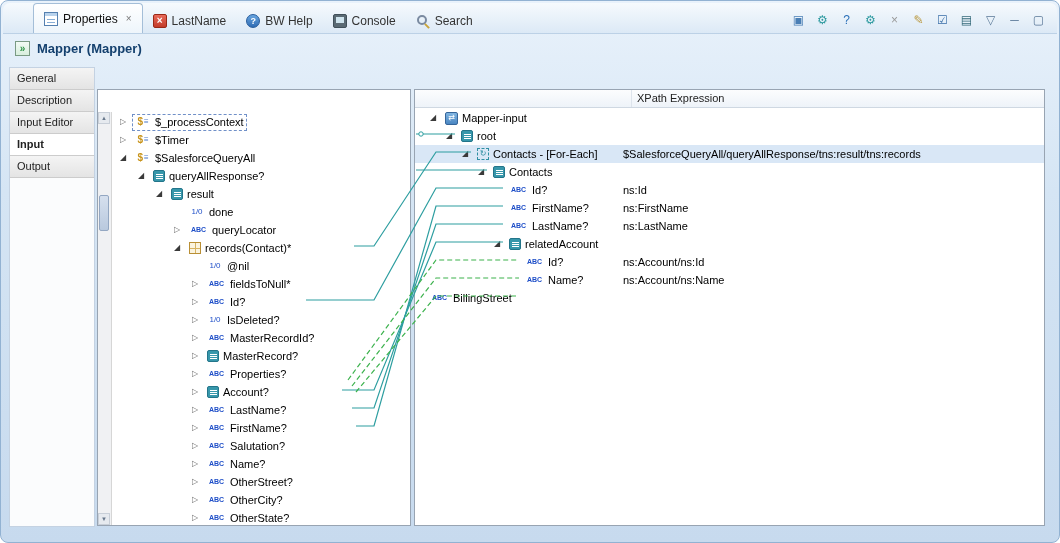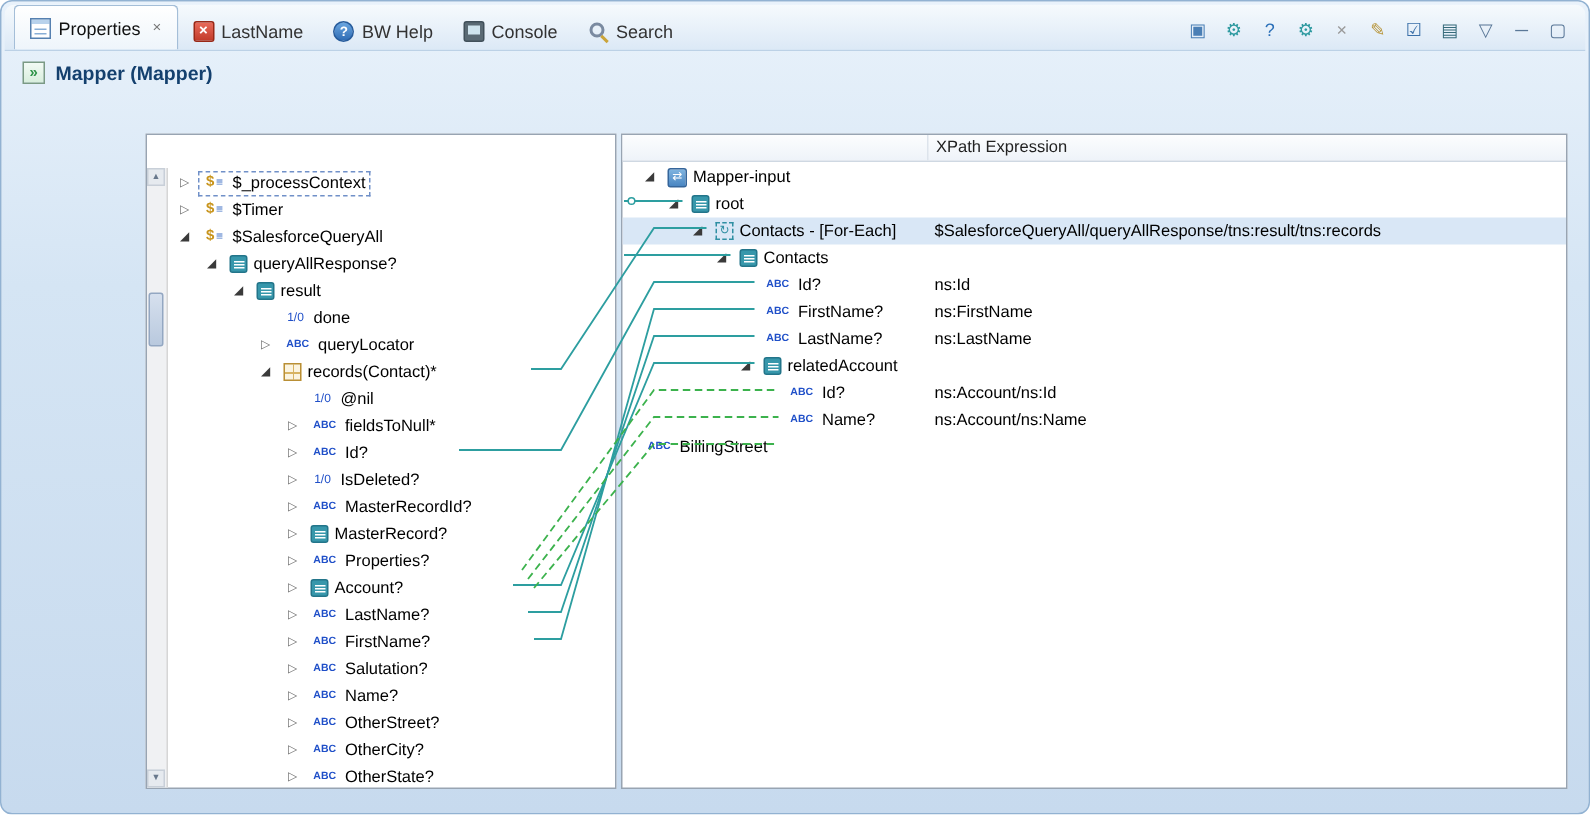--- a/index.html
+++ b/index.html
@@ -8,21 +8,21 @@
   .frame{position:absolute;inset:0;border-radius:8px;box-sizing:border-box;
          background:linear-gradient(180deg,#e9f2fb 0%,#d5e5f4 35%,#c7daee 100%);
          border:1px solid #92b2d2;}
   
   .tabbar{position:absolute;left:2px;top:2px;right:2px;height:31px;display:flex;
           align-items:flex-end;padding:0 6px;border-radius:7px 7px 0 0;
           background:linear-gradient(#f6fafd,#dcE9f6);border-bottom:1px solid #bcd1e6;box-sizing:border-box;}
   .tab{display:inline-flex;align-items:center;gap:5px;height:24px;padding:0 10px;
        font-size:12px;color:#333;position:relative;}
   .tab.active{height:29px;background:linear-gradient(#ffffff,#eef5fb);
-       border:1px solid #a4bed8;border-bottom:none;border-radius:4px 4px 0 0;color:#111;}
+       border:1px solid #a4bed8;border-bottom:none;border-radius:4px 4px 0 0;color:#111;margin-left:24px;}
   .tabclose{font-size:10px;color:#777;margin-left:3px;}
   .tabic{width:14px;height:14px;display:inline-block;position:relative;flex:none;box-sizing:border-box;}
   .properties-icon{background-color:#fff;border:1px solid #5580b0;
        background-image:linear-gradient(#b8d2ec,#b8d2ec),linear-gradient(#88aed6,#88aed6),linear-gradient(#88aed6,#88aed6);
        background-size:12px 3px,8px 1px,8px 1px;background-position:0 0,2px 6px,2px 9px;background-repeat:no-repeat;}
   .problems-icon{background:linear-gradient(#e86a5a,#c23b2a);border:1px solid #992817;border-radius:2px;}
   .problems-icon::after{content:"×";position:absolute;inset:0;color:#fff;font-size:10px;font-weight:bold;
        display:flex;align-items:center;justify-content:center;line-height:1;}
   .help-icon{background:linear-gradient(#6aa6e0,#2f6cb4);border-radius:50%;border:1px solid #275c9c;}
   .help-icon::after{content:"?";position:absolute;inset:0;color:#fff;font-size:9px;font-weight:bold;
@@ -84,21 +84,21 @@
       background-image:linear-gradient(90deg,transparent 0 5px,#d7b362 5px 6px,transparent 6px),
                        linear-gradient(180deg,transparent 0 5px,#d7b362 5px 6px,transparent 6px);}
   .ic-foreach{width:12px;height:12px;border:1px dashed #2f8fa3;box-sizing:border-box;color:#2f8fa3;font-size:8px;}
   .ic-mapper{width:13px;height:13px;border:1px solid #35659a;border-radius:2px;box-sizing:border-box;
       background:linear-gradient(#7fb4e0,#4a86c2);color:#fff;font-size:8px;}
   
   .tgtpanel{position:absolute;left:413px;top:88px;right:14px;bottom:16px;background:#fff;
             border:1px solid #98a4b2;box-sizing:border-box;}
   .tgthead{height:18px;background:linear-gradient(#fcfdfe,#eef3f9);border-bottom:1px solid #cfd8e2;
            font-size:11px;color:#222;position:relative;box-sizing:border-box;}
-  .xpath-h{position:absolute;left:203px;top:0;line-height:17px;border-left:1px solid #dde4ec;padding-left:5px;}
+  .xpath-h{position:absolute;left:216px;top:0;line-height:17px;border-left:1px solid #dde4ec;padding-left:5px;}
   .tgttree{position:absolute;left:0;top:19px;right:0;bottom:0;overflow:hidden;}
   .trow2{height:18px;line-height:18px;white-space:nowrap;display:flex;align-items:center;
          font-size:11px;color:#000;position:relative;box-sizing:border-box;}
   .trow2.hl{background:#d9e7f6;}
   .xpath-cell{position:absolute;left:203px;padding-left:5px;top:0;line-height:18px;font-size:11px;color:#000;text-align:right;}
   
   .overlay{position:absolute;inset:0;pointer-events:none;z-index:60;}
 </style>
 </head>
 <body>
@@ -140,20 +140,27 @@
         <span class="tbicon" style="color: rgb(90, 120, 152);">─</span>
         <span class="tbicon" style="color: rgb(90, 120, 152);">▢</span>
       </div>
     </div>
 
   <div class="viewheader">
     <span class="mapper-glyph">»</span>
     <span class="viewtitle">Mapper (Mapper)</span>
   </div>
 
+  <div class="sidebar">
+      <div class="sbitem">General</div>
+      <div class="sbitem">Description</div>
+      <div class="sbitem">Input Editor</div>
+      <div class="sbitem active">Input</div>
+      <div class="sbitem">Output</div>
+    </div>
 
   <div class="srcpanel">
     <div class="srcscroll">
       <div class="scArrow up">▲</div>
       <div class="scThumb"></div>
       <div class="scArrow dn">▼</div>
     </div>
     <div class="srctree">
         <div class="trow focus" style="padding-left: 8px;">
           <span class="arrow">▷</span>

